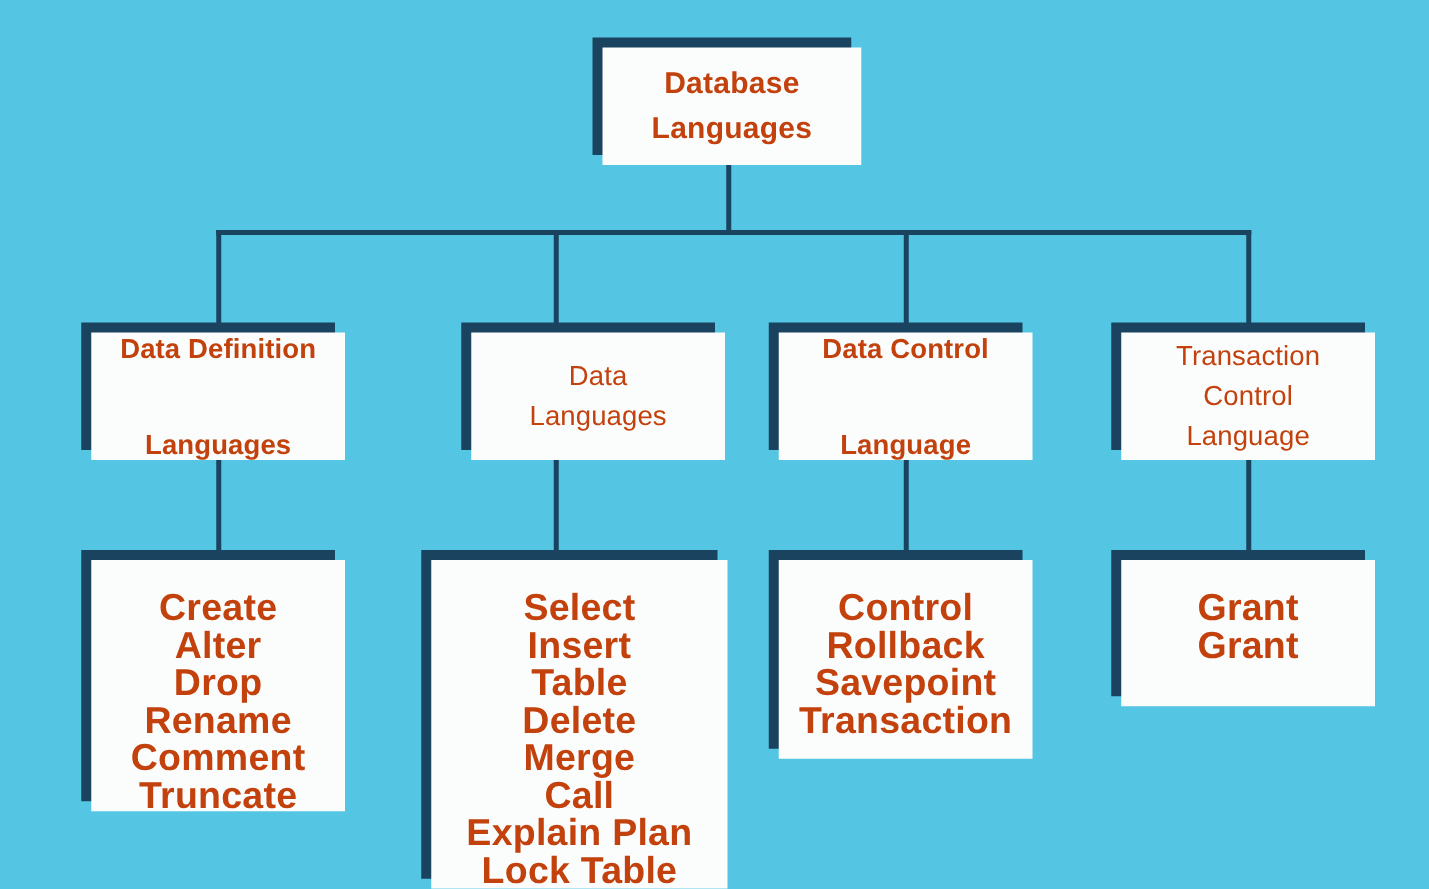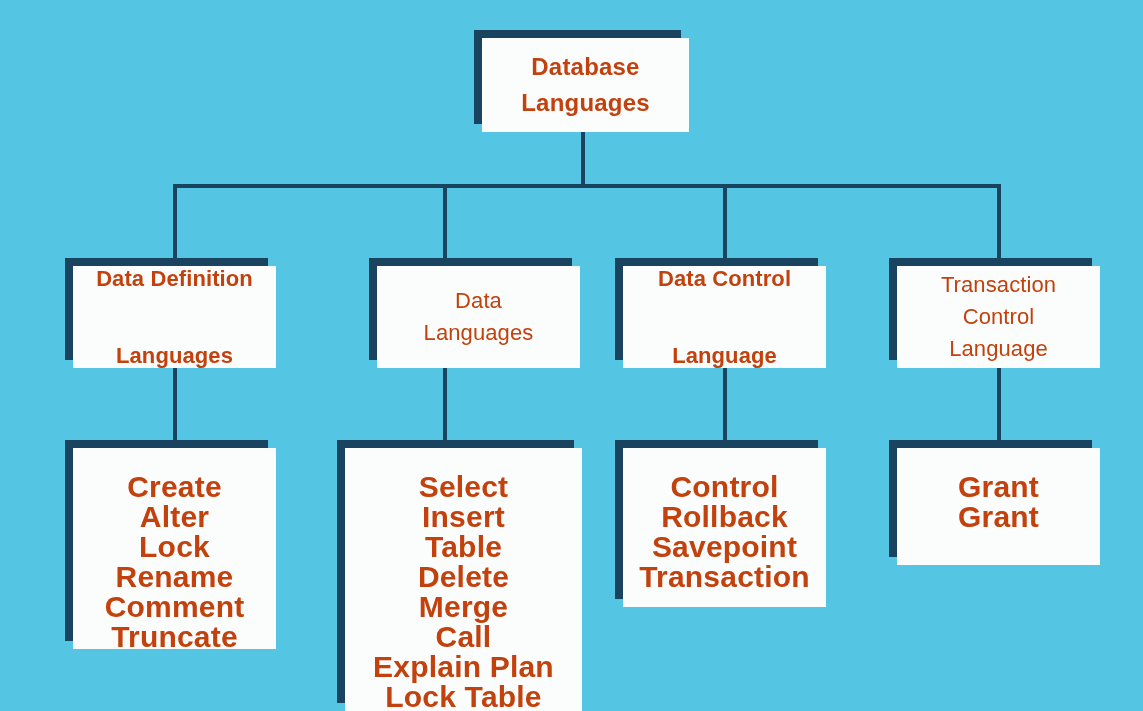--- a/index.html
+++ b/index.html
@@ -152,21 +152,21 @@
       <span class="ln">Control</span>
       <span class="ln">Language</span>
     </div>
   </div>
 
   <div class="node node-leaf" style="left:73px; top:448px; width:203px; height:201px;">
     <div class="shadow"></div>
     <div class="card">
       <span class="ln">Create</span>
       <span class="ln">Alter</span>
-      <span class="ln">Lock</span>
+      <span class="ln">Drop</span>
       <span class="ln">Rename</span>
       <span class="ln">Comment</span>
       <span class="ln">Truncate</span>
     </div>
   </div>
 
   <div class="node node-leaf" style="left:345px; top:448px; width:237px; height:263px;">
     <div class="shadow"></div>
     <div class="card">
       <span class="ln">Select</span>

